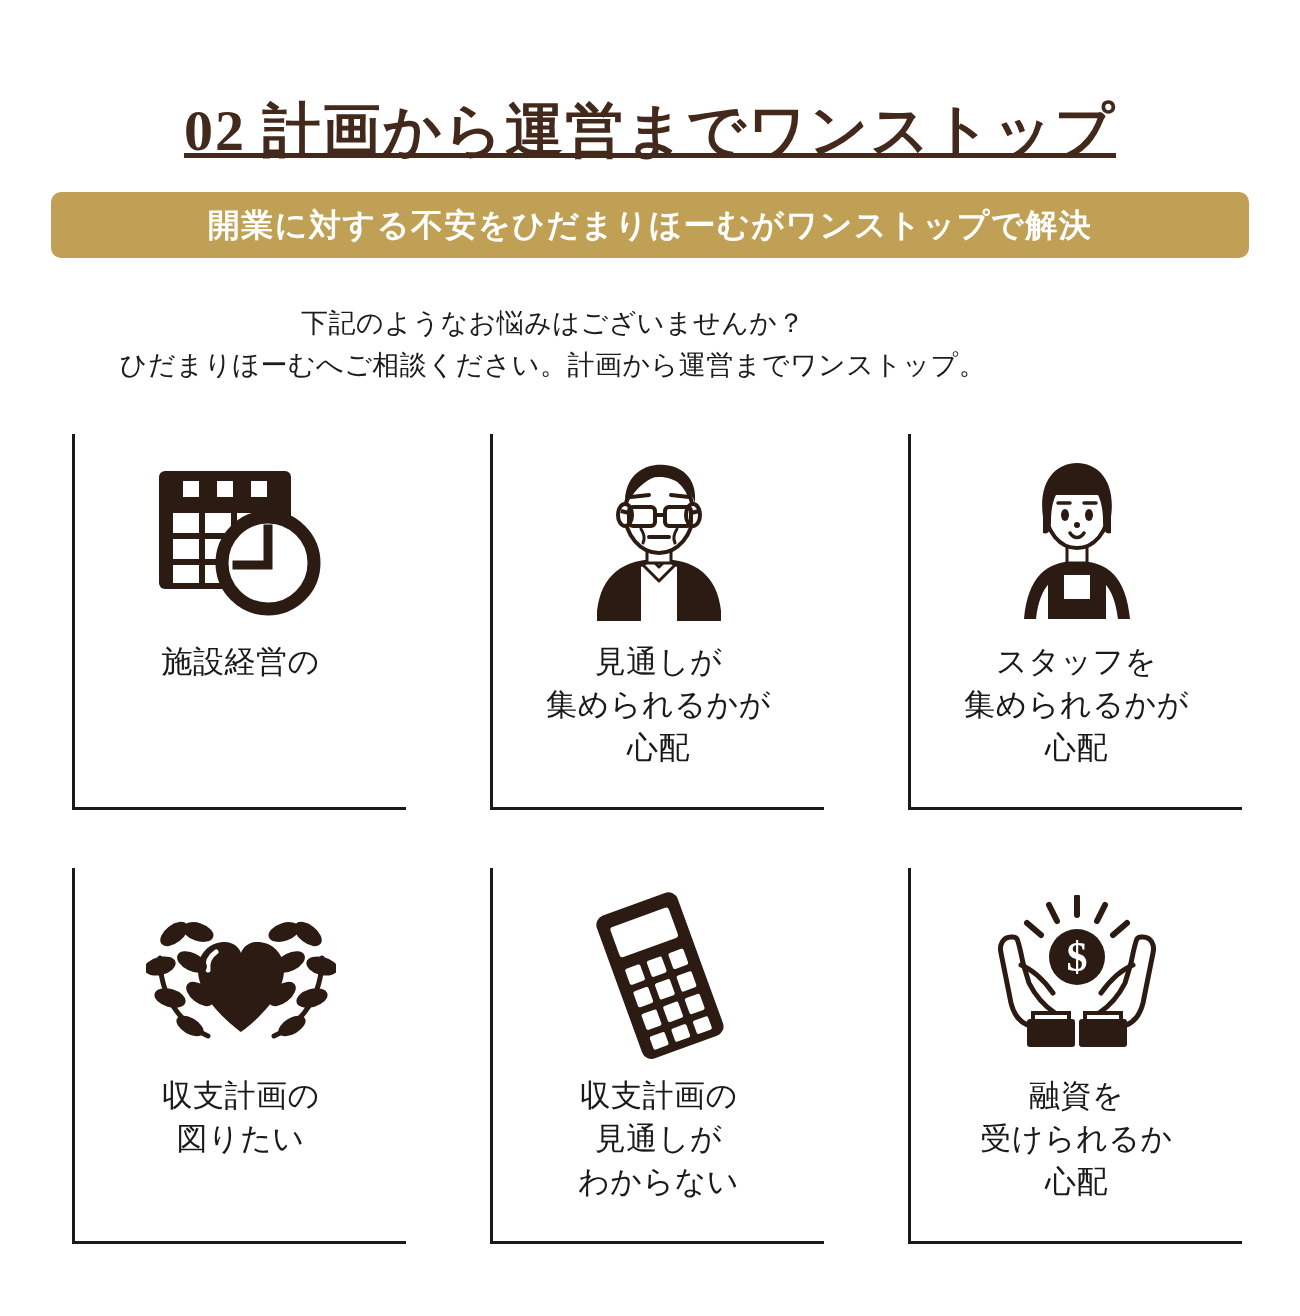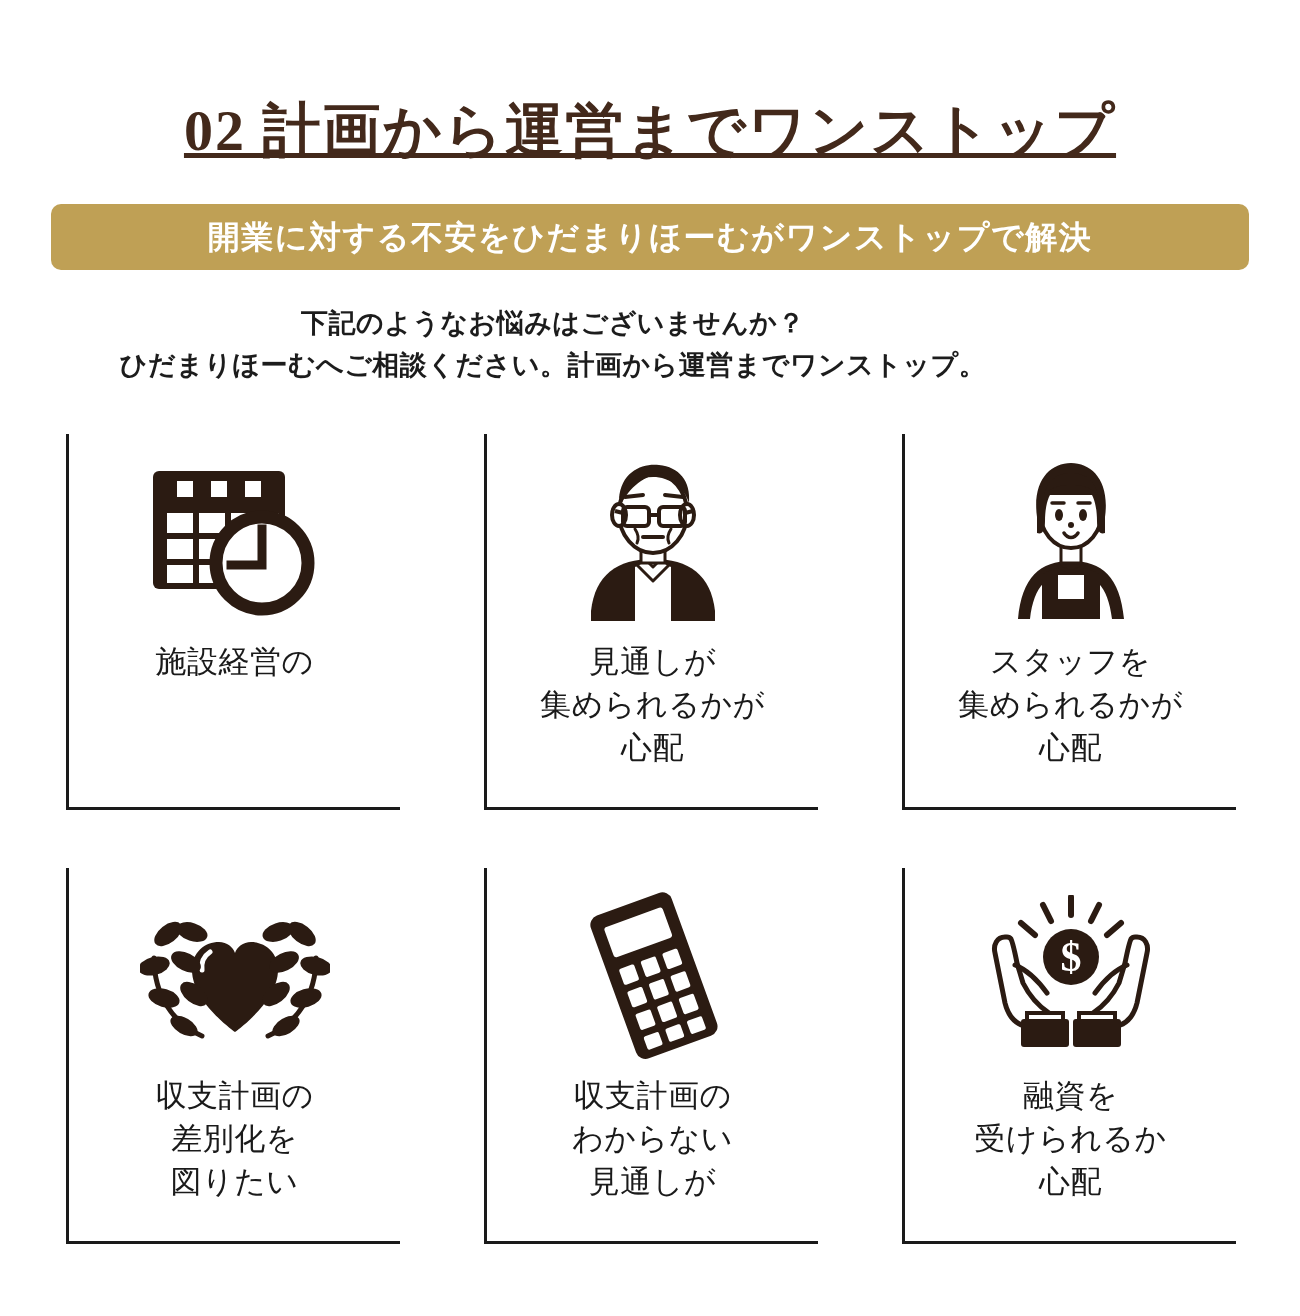--- a/index.html
+++ b/index.html
@@ -32,21 +32,21 @@
     letter-spacing: 2px;
     color: #43291b;
     white-space: nowrap;
     text-decoration: underline;
   }
 
   
   .banner {
     position: absolute;
     left: 51px;
-    top: 204px;
+    top: 192px;
     width: 1198px;
     height: 66px;
     background: #bfa055;
     border-radius: 10px;
     display: flex;
     align-items: center;
     justify-content: center;
   }
   .banner-text {
     color: #ffffff;
@@ -58,33 +58,32 @@
   }
 
   
   .lead {
     position: absolute;
     left: 0;
     top: 302px;
     width: 1106px;
     text-align: center;
     color: #1c1c1c;
-    font-weight: bold;
   }
   .lead-line {
     font-size: 27px;
     line-height: 42px;
     letter-spacing: 0.5px;
     white-space: nowrap;
   }
 
   
   .grid {
     position: absolute;
-    left: 66px;
+    left: 72px;
     top: 434px;
     width: 1170px;
     display: grid;
     grid-template-columns: repeat(3, 334px);
     column-gap: 84px;
     row-gap: 58px;
   }
 
   .card {
     position: relative;
@@ -270,21 +269,20 @@
             <ellipse cx="176" cy="66" rx="16" ry="9" transform="rotate(14 176 66)"></ellipse>
             <ellipse cx="144" cy="62" rx="16" ry="9" transform="rotate(-26 144 62)"></ellipse>
             <ellipse cx="166" cy="98" rx="16" ry="9" transform="rotate(-16 166 98)"></ellipse>
             <ellipse cx="136" cy="94" rx="16" ry="9" transform="rotate(-38 136 94)"></ellipse>
             <ellipse cx="146" cy="126" rx="15" ry="8" transform="rotate(-30 146 126)"></ellipse>
           </g>
         </svg>
       </div>
       <div class="card-caption">
         <div class="cap-line">収支計画の</div>
-        <div class="cap-line">差別化を</div>
         <div class="cap-line">図りたい</div>
       </div>
     </div>
 
     <div class="card">
       <div class="card-icon">
         <svg width="160" height="175" viewBox="0 0 160 175" aria-hidden="true">
           <g transform="rotate(-20 80 88)">
             <rect x="38" y="12" width="86" height="152" rx="10" fill="#2b1b12"></rect>
             <rect x="50" y="26" width="62" height="32" rx="3" fill="#ffffff"></rect>
@@ -300,22 +298,22 @@
               <rect x="96" y="118" width="16" height="17" rx="2"></rect>
               <rect x="50" y="142" width="16" height="14" rx="2"></rect>
               <rect x="73" y="142" width="16" height="14" rx="2"></rect>
               <rect x="96" y="142" width="16" height="14" rx="2"></rect>
             </g>
           </g>
         </svg>
       </div>
       <div class="card-caption">
         <div class="cap-line">収支計画の</div>
+        <div class="cap-line">見通しが</div>
         <div class="cap-line">わからない</div>
-        <div class="cap-line">見通しが</div>
       </div>
     </div>
 
     <div class="card">
       <div class="card-icon">
         <svg width="180" height="160" viewBox="0 0 180 160" aria-hidden="true">
 
           <g stroke="#2b1b12" stroke-width="6" stroke-linecap="round">
             <line x1="90" y1="2" x2="90" y2="20"></line>
             <line x1="62" y1="10" x2="70" y2="26"></line>

